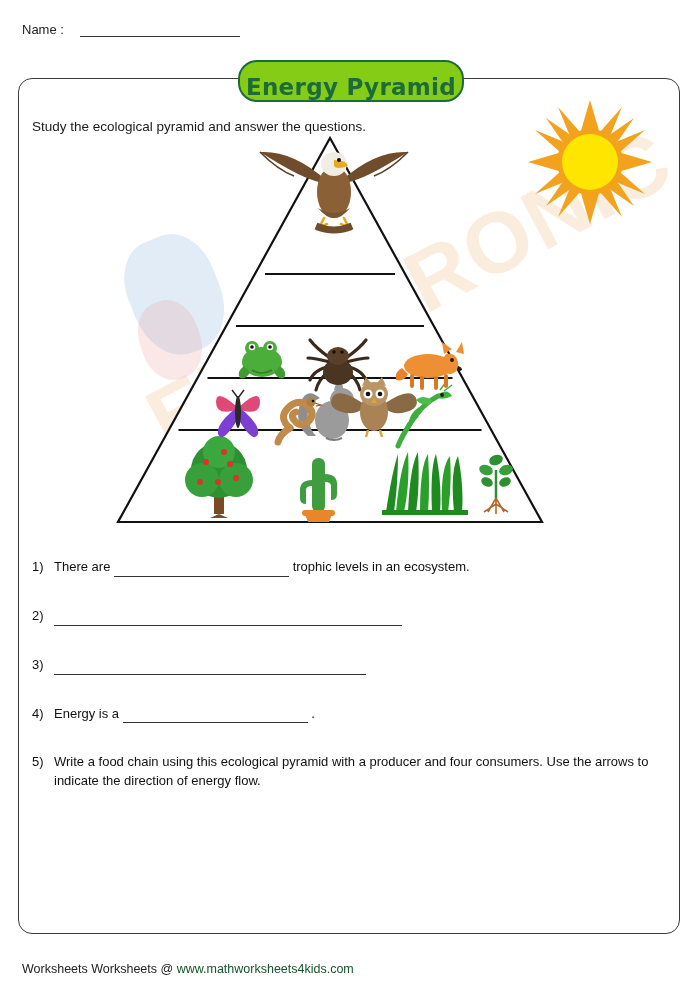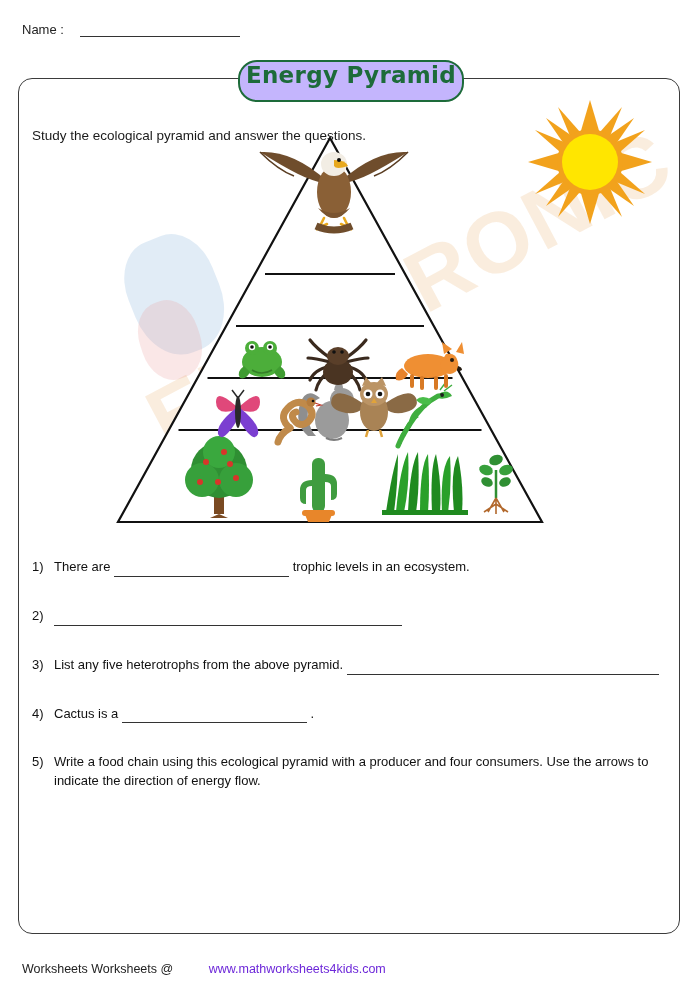--- a/index.html
+++ b/index.html
@@ -49,39 +49,39 @@
 
   
   .title-pill {
     position: absolute;
     left: 238px;
     top: 60px;
     width: 222px;
     height: 38px;
     border: 2px solid #1d6b3a;
     border-radius: 19px;
-    background: #c4b5fd;
+    background: #84cc16;
     display: flex;
-    align-items: flex-start;
+    align-items: flex-end;
     justify-content: center;
     z-index: 5;
   }
   .title-pill span {
     font-family: "DejaVu Sans", sans-serif;
     font-size: 23px;
     font-weight: bold;
     color: #1d6b3a;
     letter-spacing: 0.3px;
   }
 
   
   .instruction {
     position: absolute;
     left: 32px;
-    top: 128px;
+    top: 119px;
     font-size: 13.5px;
     color: #1a1a1a;
   }
 
   
   .watermark {
     position: absolute;
     left: 120px;
     top: 240px;
     font-size: 86px;
@@ -176,23 +176,22 @@
 
   
   .footer {
     position: absolute;
     left: 22px;
     top: 962px;
     font-size: 12.5px;
     color: #222;
   }
   .footer a {
-    color: #6d28d9;
+    color: #14532d;
     text-decoration: none;
-    margin-left: 32px;
   }
 </style>
 </head>
 <body>
 
 <div class="name-row">
   <span>Name :</span>
   <span class="name-rule"></span>
 </div>
 
@@ -411,29 +410,28 @@
   <div class="q">
     <span class="q-num">2)</span>
     <span class="q-body">
       <span class="blank blank-lg"></span>
     </span>
   </div>
 
   <div class="q">
     <span class="q-num">3)</span>
     <span class="q-body">
-      <span>List any five heterotrophs from the above pyramid.</span>
       <span class="blank blank-xl"></span>
     </span>
   </div>
 
   <div class="q">
     <span class="q-num">4)</span>
     <span class="q-body">
-      <span>Cactus is a</span>
+      <span>Energy is a</span>
       <span class="blank blank-md"></span>
       <span>.</span>
     </span>
   </div>
 
   <div class="q">
     <span class="q-num">5)</span>
     <span class="q-body">Write a food chain using this ecological pyramid with a producer and four consumers. Use the arrows to indicate the direction of energy flow.</span>
   </div>
 

